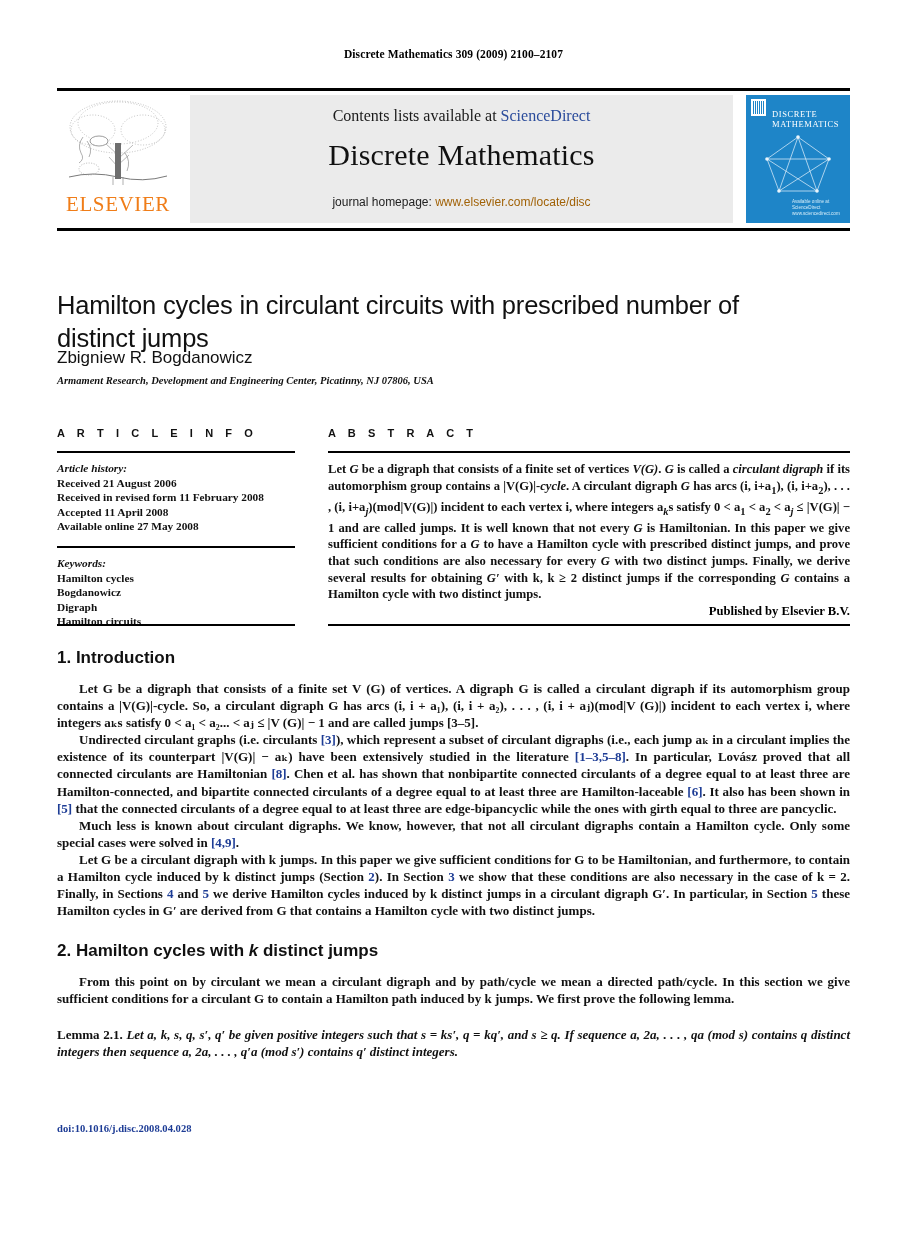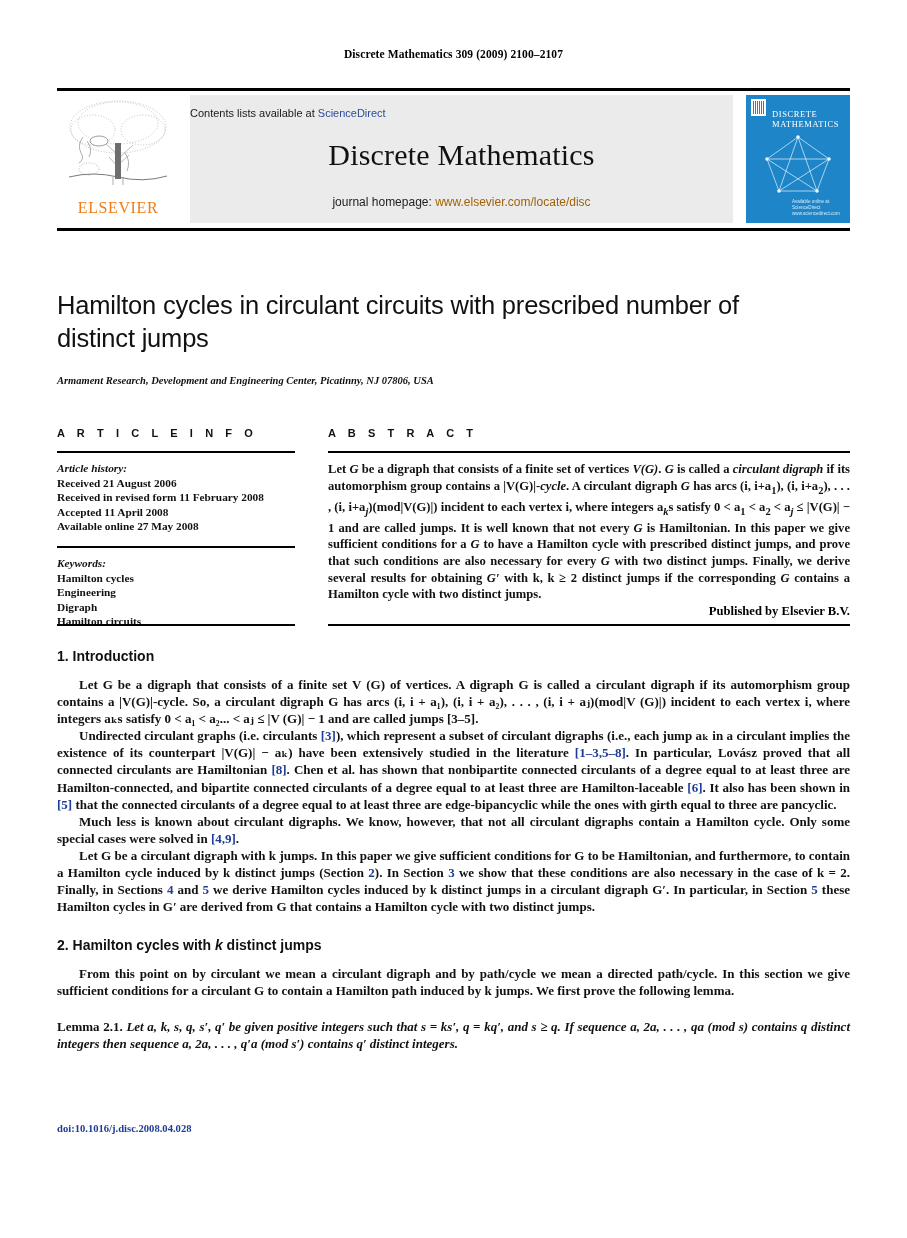--- a/index.html
+++ b/index.html
@@ -62,39 +62,39 @@
     left: 6px; top: 2px;
     width: 110px; height: 92px;
   }
   .elsevier-word {
     position: absolute;
     left: 0; bottom: 6px;
     width: 122px;
     text-align: center;
     color: #f07d18;
     font-family: "Liberation Serif", serif;
-    font-size: 16px;
+    font-size: 21px;
     letter-spacing: 0.6px;
     font-weight: normal;
   }
 
   .journal-band {
     position: absolute;
     left: 133px; top: 0px;
     width: 543px;
     height: 128px;
     background: #ebebeb;
   }
   .contents-line {
     position: absolute;
     left: 0; top: 12px;
     width: 543px;
-    text-align: left;
-    font-family: Liberation Sans, sans-serif;
-    font-size: 11px;
+    text-align: center;
+    font-family: Liberation Serif, serif;
+    font-size: 16px;
     color: #1a1a1a;
   }
   .contents-line .sd-link {
     color: #2a4b9b;
   }
   .journal-name {
     position: absolute;
     left: 0; top: 43px;
     width: 543px;
     text-align: center;
@@ -255,21 +255,21 @@
   }
 
   
   .body-col {
     position: absolute;
     left: 57px; top: 648px;
     width: 793px;
   }
   .body-h2 {
     font-family: "Liberation Sans", sans-serif;
-    font-size: 14px;
+    font-size: 17px;
     font-weight: bold;
     color: #111;
     margin: 0 0 12px 0;
   }
   .body-h2.second { margin-top: 22px; }
   .body-p {
     font-size: 13px;
     line-height: 17.1px;
     text-align: justify;
     font-weight: bold;
@@ -358,37 +358,38 @@
           <circle cx="7" cy="28" r="1.8"></circle>
         </g>
       </svg>
       <div class="cover-foot">Available online at ScienceDirect www.sciencedirect.com</div>
     </div>
   </div>
 
   <div class="rule-thick" id="rule-bottom"></div>
 
   <h1 class="article-title">Hamilton cycles in circulant circuits with prescribed number of distinct jumps</h1>
+  <div class="author">Zbigniew R. Bogdanowicz</div>
   <div class="affiliation">Armament Research, Development and Engineering Center, Picatinny, NJ 07806, USA</div>
 
   <div class="col-left">
     <div class="sec-head">A R T I C L E   I N F O</div>
     <div class="hr-box"></div>
     <div class="info-block">
       <div class="ital">Article history:</div>
       <div>Received 21 August 2006</div>
       <div>Received in revised form 11 February 2008</div>
       <div>Accepted 11 April 2008</div>
       <div>Available online 27 May 2008</div>
     </div>
     <div class="hr-box mid"></div>
     <div class="info-block kw-list">
       <div class="ital">Keywords:</div>
       <div>Hamilton cycles</div>
-      <div>Engineering</div>
+      <div>Bogdanowicz</div>
       <div>Digraph</div>
       <div>Hamilton circuits</div>
     </div>
   </div>
 
   <div class="col-right">
     <div class="sec-head">A B S T R A C T</div>
     <div class="hr-box"></div>
     <div class="abstract-body">
       <span>Let </span><span class="ital">G</span><span> be a digraph that consists of a finite set of vertices </span><span class="ital">V(G)</span><span>. </span><span class="ital">G</span><span> is called a </span><span class="ital">circulant digraph</span><span> if its automorphism group contains a |V(G)|-</span><span class="ital">cycle</span><span>. A circulant digraph </span><span class="ital">G</span><span> has arcs (i, i+a</span><sub>1</sub><span>), (i, i+a</span><sub>2</sub><span>), . . . , (i, i+a</span><sub class="ital">j</sub><span>)(mod|V(G)|) incident to each vertex i, where integers a</span><sub class="ital">k</sub><span>s satisfy 0 &lt; a</span><sub>1</sub><span> &lt; a</span><sub>2</sub><span> &lt; a</span><sub class="ital">j</sub><span> ≤ |V(G)| − 1 and are called jumps. It is well known that not every </span><span class="ital">G</span><span> is Hamiltonian. In this paper we give sufficient conditions for a </span><span class="ital">G</span><span> to have a Hamilton cycle with prescribed distinct jumps, and prove that such conditions are also necessary for every </span><span class="ital">G</span><span> with two distinct jumps. Finally, we derive several results for obtaining </span><span class="ital">G′</span><span> with k, k ≥ 2 distinct jumps if the corresponding </span><span class="ital">G</span><span> contains a Hamilton cycle with two distinct jumps.</span>

